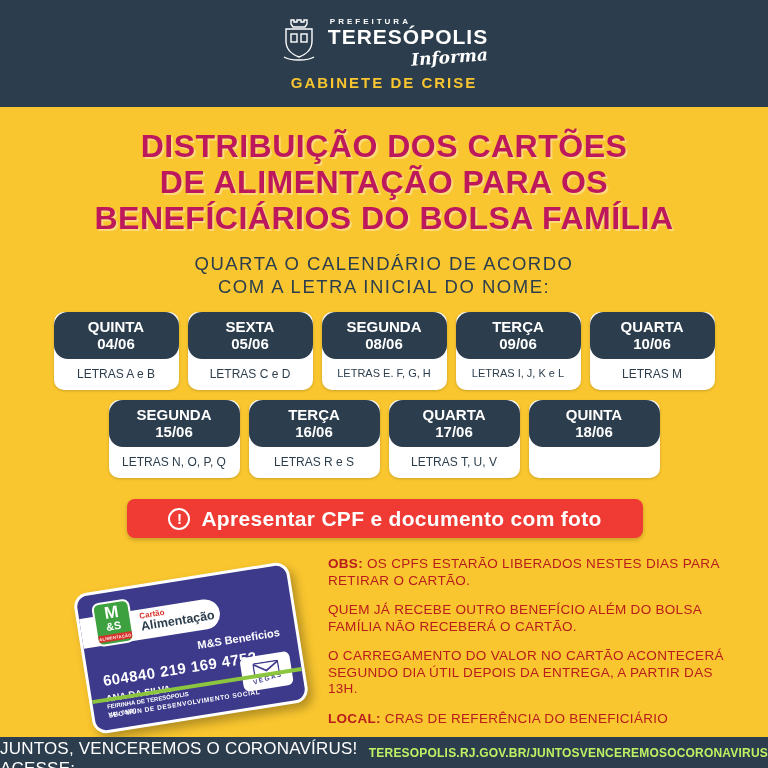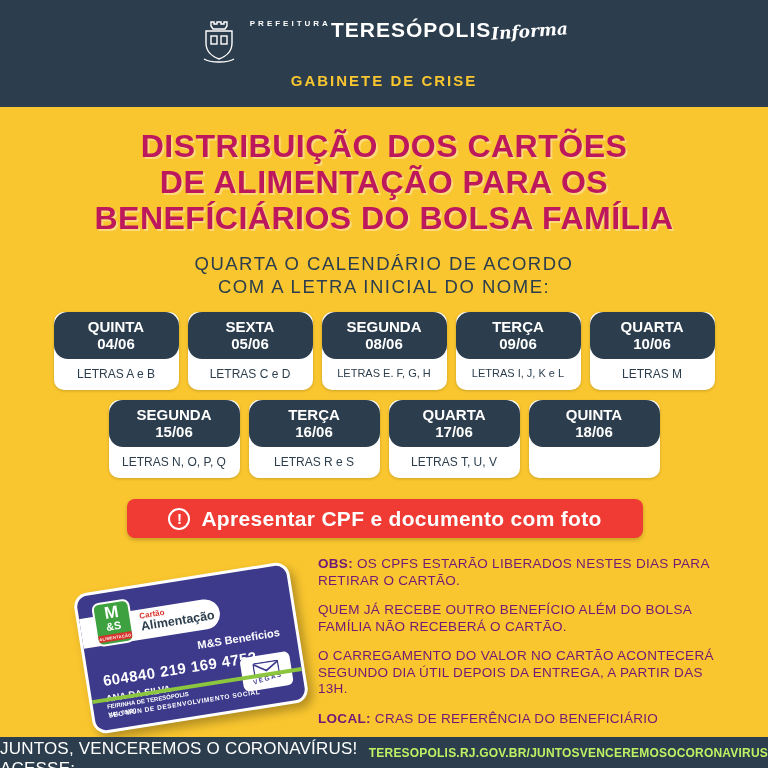--- a/index.html
+++ b/index.html
@@ -5,21 +5,21 @@
   * { margin:0; padding:0; box-sizing:border-box; }
   body { font-family:"Liberation Sans", sans-serif; background:#888; }
   .poster{ position:relative; width:768px; height:768px; background:#F9C62F; overflow:hidden;
            font-family:"Liberation Sans", sans-serif; }
 
   
   .top-bar{ position:absolute; top:0; left:0; width:768px; height:107px; background:#2C3E4D;
             display:flex; flex-direction:column; align-items:center; justify-content:center; }
   .brand-row{ display:flex; align-items:flex-start; gap:10px; }
   .arms{ width:38px; height:46px; }
-  .brand-col{ display:flex; }
+  .brand-col{ display:flex; flex-direction:column; }
   .brand-top{ color:#fff; font-size:8px; letter-spacing:3px; font-weight:bold; margin-left:2px; }
   .brand-name{ color:#fff; font-size:21px; font-weight:bold; letter-spacing:1px; line-height:22px; }
   .brand-script{ color:#fff; font-family:"DejaVu Serif", serif; font-style:italic; font-weight:bold;
                  font-size:17px; align-self:flex-end; margin-top:-1px; transform:rotate(-4deg); }
   .department{ color:#F9C62F; font-size:15px; font-weight:bold; letter-spacing:2px; margin-top:7px; }
 
   
   .main-title{ position:absolute; top:128px; left:0; width:768px; text-align:center;
                color:#be185d; font-size:32px; font-weight:bold; line-height:36px; letter-spacing:0.5px;
                text-shadow:2px 2px 0 rgba(255,255,255,0.35); }
@@ -71,21 +71,21 @@
   .vegas{ position:absolute; top:86px; right:10px; width:50px; height:34px; background:#fff;
           border-radius:6px; display:flex; flex-direction:column; align-items:center; justify-content:center; }
   .vegas .env{ width:26px; height:15px; }
   .vegas .vtxt{ color:#3D3A8C; font-size:6.5px; font-weight:bold; letter-spacing:1.5px;
                 transform:rotate(-8deg); margin-top:-2px; }
   .card-green-line{ position:absolute; bottom:28px; left:0; width:100%; height:4px; background:#8CC63E; }
   .card-footer-text{ position:absolute; bottom:11px; left:14px; color:#fff; font-size:6.5px;
                      font-weight:bold; letter-spacing:0.6px; }
 
   
-  .notes{ position:absolute; left:318px; top:556px; width:398px; color:#701a75; }
+  .notes{ position:absolute; left:328px; top:556px; width:398px; color:#b91c1c; }
   .note{ font-size:13.5px; line-height:16.5px; letter-spacing:0.3px; margin-bottom:13px; }
   .note .lbl{ font-weight:bold; }
 
   
   .footer-bar{ position:absolute; bottom:0; left:0; width:768px; height:31px; background:#2C3E4D;
                display:flex; align-items:center; justify-content:center; gap:6px; }
   .footer-text{ color:#fff; font-size:17px; font-weight:normal; letter-spacing:0.2px;margin-top:12px; }
   .footer-link{ color:#bef264; font-size:12px; font-weight:bold; letter-spacing:0.2px;
                 text-decoration:none; cursor:pointer; }
 </style>

